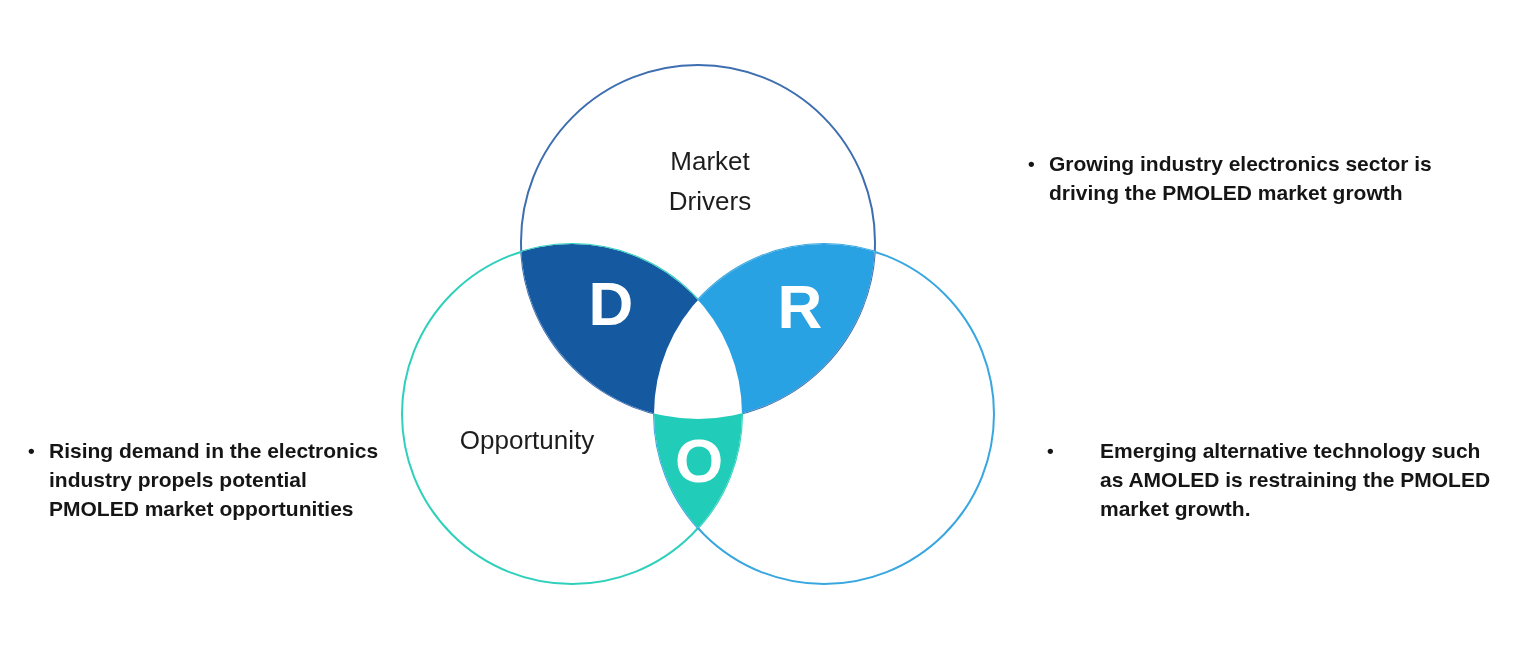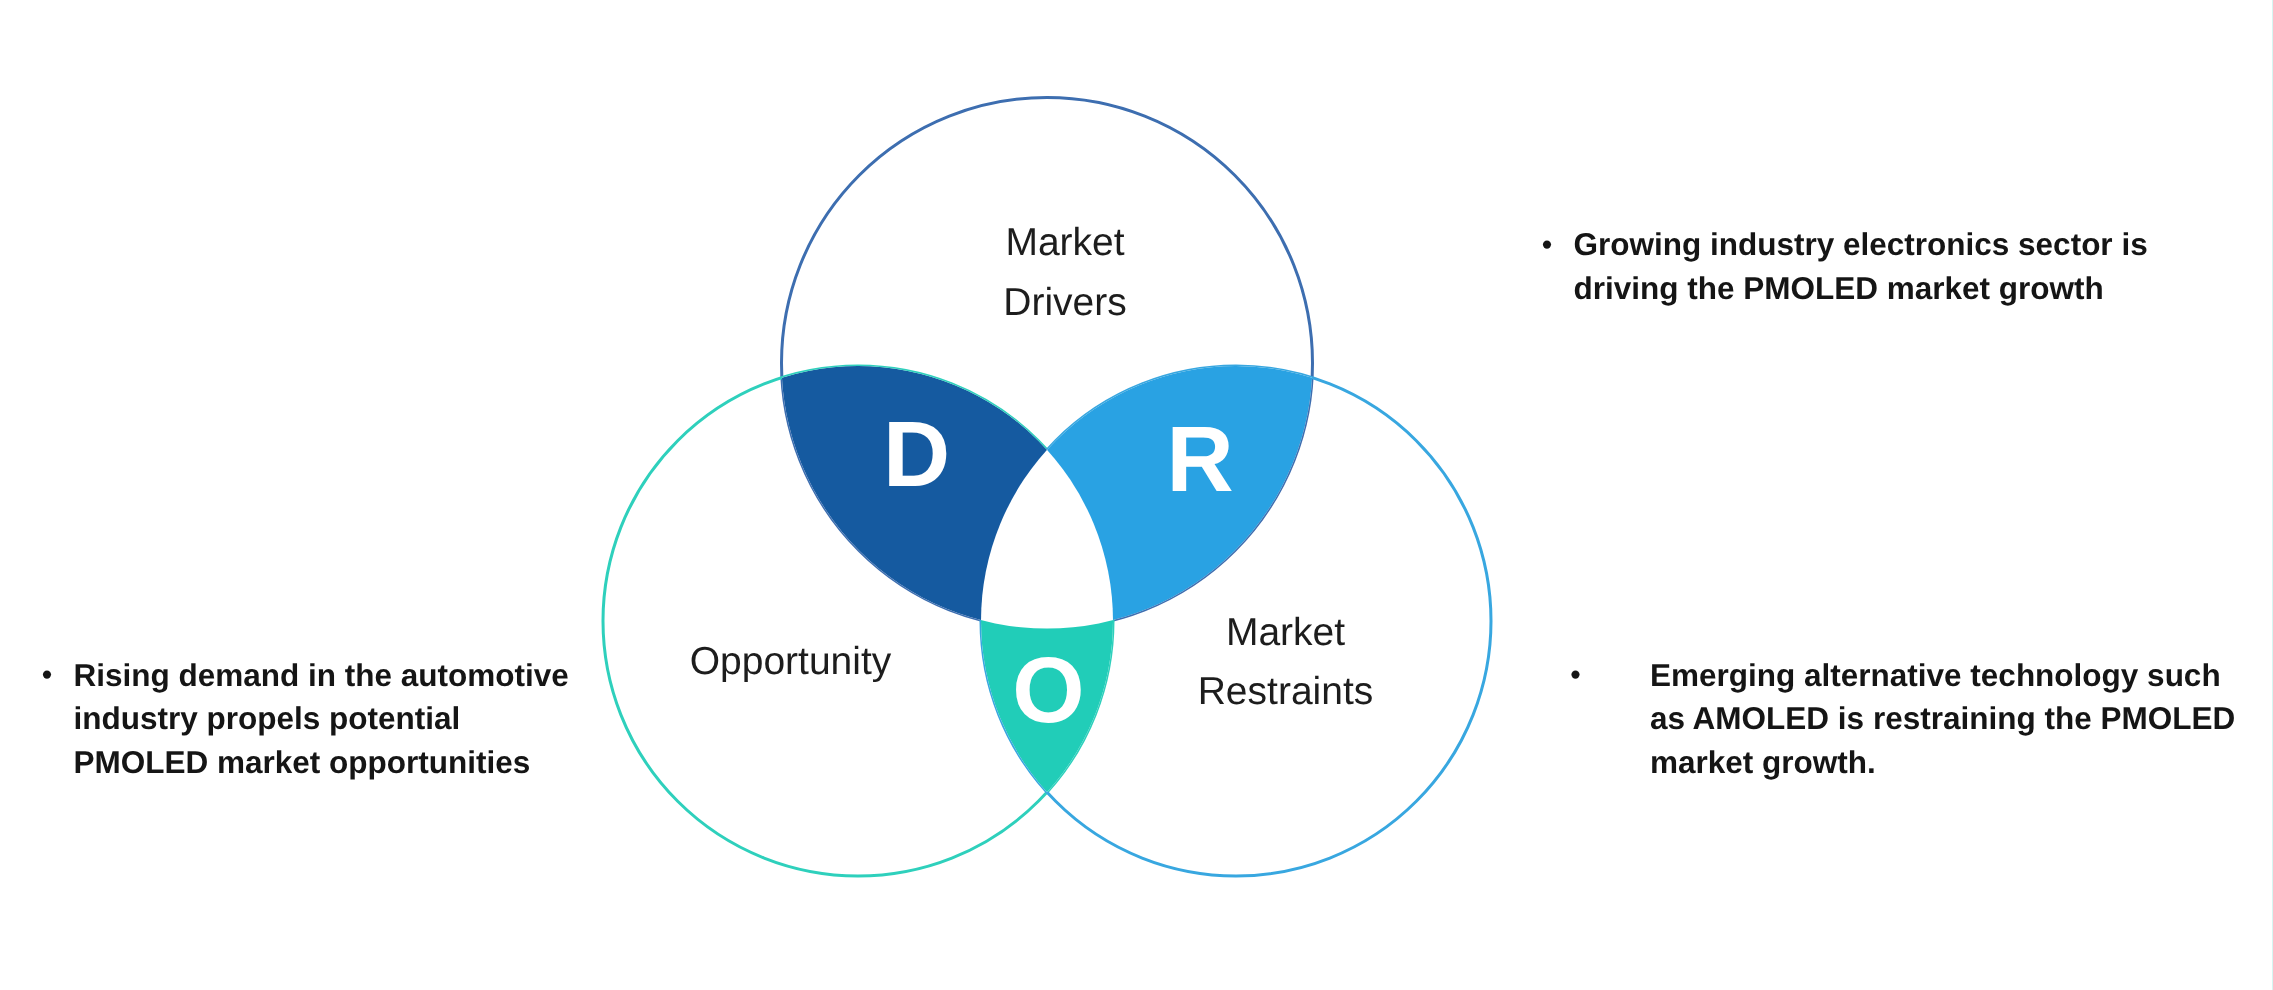--- a/index.html
+++ b/index.html
@@ -147,29 +147,28 @@
 
     <g mask="url(#maskStrokes)">
       <circle class="ring ring-top" cx="698" cy="242" r="177"></circle>
       <circle class="ring ring-left" cx="572" cy="414" r="170"></circle>
       <circle class="ring ring-right" cx="824" cy="414" r="170"></circle>
     </g>
   </svg>
 
   <div class="venn-label label-drivers">Market Drivers</div>
   <div class="venn-label label-opportunity">Opportunity</div>
-  <div class="venn-label label-restraints">Market Restraints</div>
 
   <div class="lens-letter letter-d">D</div>
   <div class="lens-letter letter-r">R</div>
   <div class="lens-letter letter-o">O</div>
 
   <div class="bullet bullet-left">
     <span class="bullet-marker">•</span>
-    <span class="bullet-text">Rising demand in the automotive industry propels potential PMOLED market opportunities</span>
+    <span class="bullet-text">Rising demand in the electronics industry propels potential PMOLED market opportunities</span>
   </div>
 
   <div class="bullet bullet-right-top">
     <span class="bullet-marker">•</span>
     <span class="bullet-text">Growing industry electronics sector is driving the PMOLED market growth</span>
   </div>
 
   <div class="bullet bullet-right-bottom">
     <span class="bullet-marker">•</span>
     <span class="bullet-text">Emerging alternative technology such as AMOLED is restraining the PMOLED market growth.</span>

